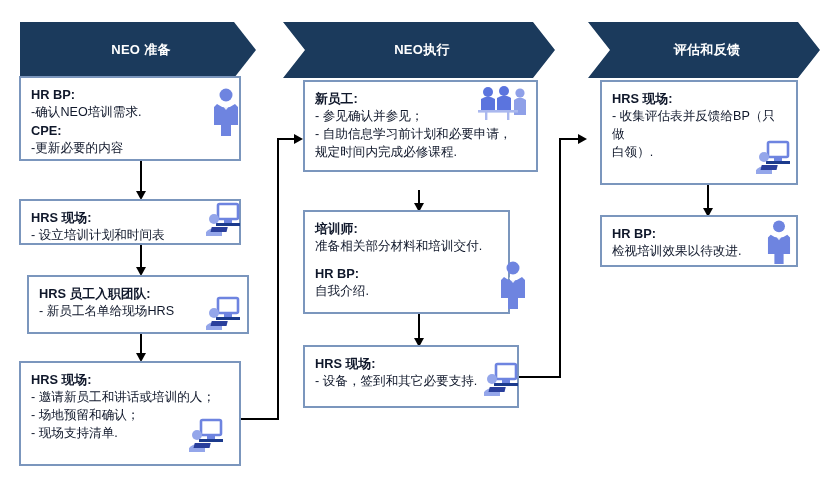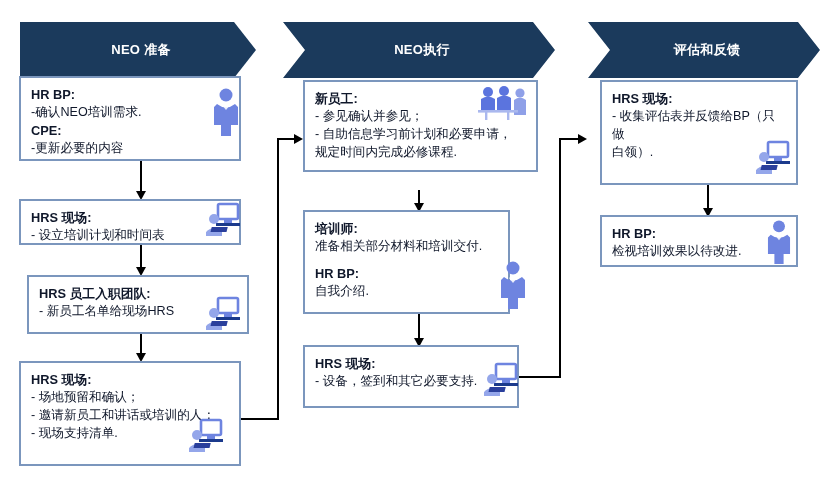--- a/index.html
+++ b/index.html
@@ -144,22 +144,22 @@
     <circle cx="9" cy="17" r="5" fill="#94a6ea"></circle>
     <path d="M1 30 q8 -8 16 0 v4 h-16 z" fill="#94a6ea"></path>
     <rect x="13" y="25" width="16" height="5" fill="#2a3f9c" transform="skewX(-14)"></rect>
   </svg>
 
   <div class="conn conn-v" style="left:140px; top:334px; height:25px;"></div>
   <div class="arrow-down" style="left:136px; top:353px;"></div>
 
   <div class="node" style="left:19px; top:361px; width:222px; height:105px;">
     <div class="role">HRS 现场:</div>
+    <div class="line">- 邀请新员工和讲话或培训的人；</div>
     <div class="line">- 场地预留和确认；</div>
-    <div class="line">- 邀请新员工和讲话或培训的人；</div>
     <div class="line">- 现场支持清单.</div>
   </div>
   <svg class="icon" style="left:188px; top:418px;" width="36" height="38" viewBox="0 0 36 38">
     <rect x="13" y="2" width="20" height="15" rx="1.5" fill="none" stroke="#6e84e0" stroke-width="2.6"></rect>
     <rect x="19" y="18" width="8" height="3" fill="#6e84e0"></rect>
     <rect x="11" y="21" width="24" height="3" fill="#1b3a8c"></rect>
     <circle cx="9" cy="17" r="5" fill="#94a6ea"></circle>
     <path d="M1 30 q8 -8 16 0 v4 h-16 z" fill="#94a6ea"></path>
     <rect x="13" y="25" width="16" height="5" fill="#2a3f9c" transform="skewX(-14)"></rect>
   </svg>

